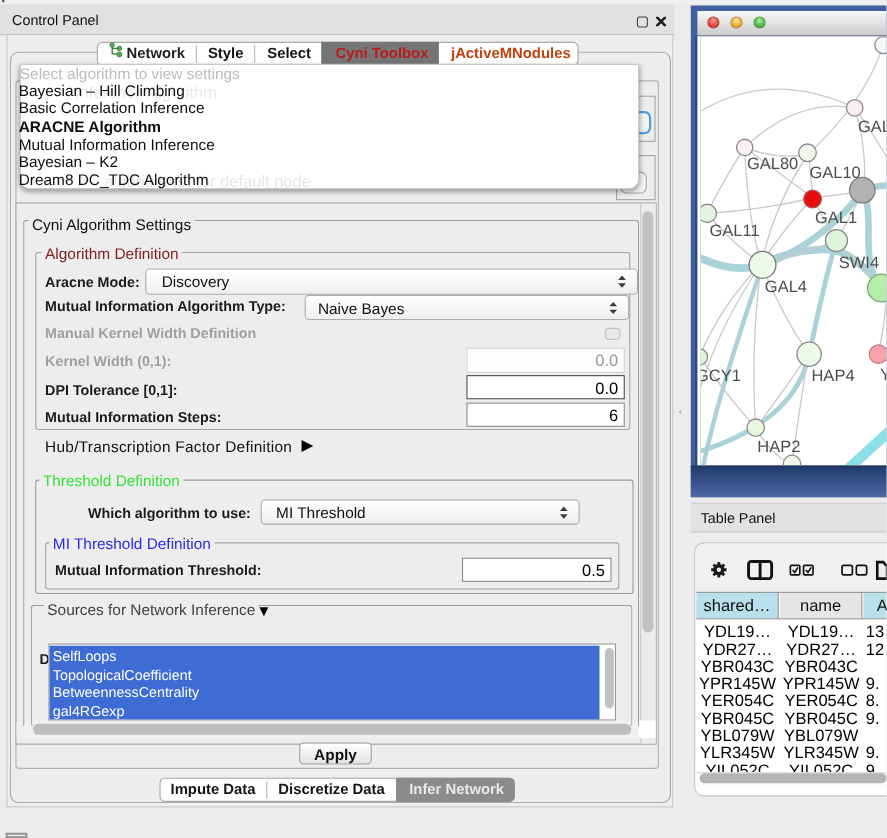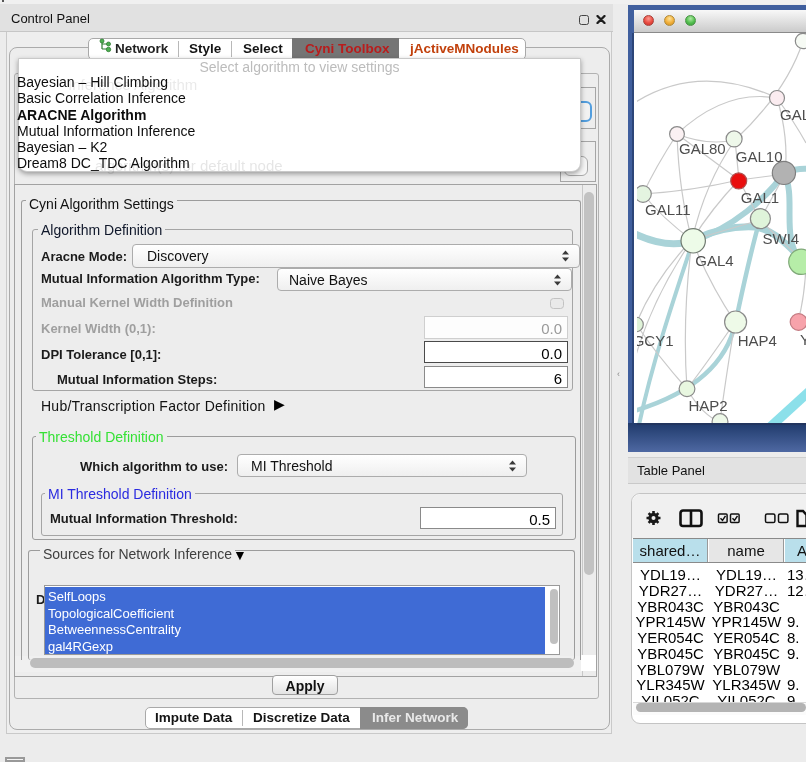--- a/index.html
+++ b/index.html
@@ -50,21 +50,21 @@
  <circle cx="9.5" cy="6" r="2" fill="#4caf50" stroke="#2e7d32" stroke-width="0.8"></circle>
  <circle cx="9.5" cy="11.5" r="2.2" fill="#4caf50" stroke="#2e7d32" stroke-width="0.8"></circle>
 </svg>
 <div class="abs" style="left:115px;top:41px;font-size:13.5px;font-weight:600;color:#222;">Network</div>
 <div class="abs" style="left:189px;top:41px;font-size:13.5px;font-weight:600;color:#141414;">Style</div>
 <div class="abs" style="left:243px;top:41px;font-size:13.5px;font-weight:600;color:#141414;">Select</div>
 <div class="abs" style="left:305px;top:41px;font-size:13.5px;font-weight:600;color:#b91c1c;">Cyni Toolbox</div>
 <div class="abs" style="left:410px;top:41px;font-size:13.5px;font-weight:600;color:#c2410c;">jActiveMNodules</div>
 
 <div class="abs" style="left:18px;top:58px;width:563px;height:114px;background:#ffffff;border:1px solid #c9c9c9;border-radius:0 0 9px 9px;box-shadow:0 2px 5px rgba(0,0,0,0.35);"></div>
-<div class="abs" style="left:18px;top:59px;width:563px;height:14px;font-size:14px;color:#bcbcbc;text-align:center;">Select algorithm to view settings</div>
+<div class="abs" style="left:18px;top:59px;width:563px;height:14px;font-size:14px;color:#bcbcbc;">Select algorithm to view settings</div>
 <div class="abs" style="left:17px;top:74px;font-size:14px;color:#0d0d0d;line-height:16.3px;white-space:nowrap;">
 Bayesian – Hill Climbing<br>
 Basic Correlation Inference<br>
 <b>ARACNE Algorithm</b><br>
 Mutual Information Inference<br>
 Bayesian – K2<br>
 Dream8 DC_TDC Algorithm
 </div>
 
 <div class="abs" style="left:40px;top:76px;font-size:15px;color:rgba(40,40,40,0.10);font-weight:normal;margin-left:28px;">Inference Algorithm</div>
@@ -76,21 +76,21 @@
 <div class="abs" style="left:584px;top:192px;width:10px;height:383px;background:#c2c2c2;border-radius:6px;"></div>
 
 <div class="abs" style="left:15px;top:656px;width:567px;height:16px;background:#f0f0f0;"></div>
 <div class="abs" style="left:30px;top:658px;width:544px;height:10px;background:#bdbdbd;border-radius:5px;"></div>
 <div class="abs" style="left:581px;top:655px;width:15px;height:16px;background:#ffffff;"></div>
 
 <div class="gbox" style="left:21px;top:200px;width:560px;height:460px;border-bottom:none;border-radius:3px 3px 0 0;"></div>
 <div class="gtitle" style="left:26px;top:196px;color:#111;font-size:14px;">Cyni Algorithm Settings</div>
 
 <div class="gbox" style="left:32px;top:229px;width:541px;height:162px;border-color:#a5a5a5;"></div>
-<div class="gtitle" style="left:38px;top:222px;color:#0f172a;font-size:14px;text-align:center;">Algorithm Definition</div>
+<div class="gtitle" style="left:38px;top:222px;color:#7f1d1d;font-size:14px;text-align:center;">Algorithm Definition</div>
 
 <div class="lbl abs" style="left:41px;top:249px;">Aracne Mode:</div>
 <div class="combo" style="left:132px;top:244px;width:448px;height:24px;">
     <span class="ct" style="left:14px;">Discovery</span>
     <svg class="sp" width="9" height="12" viewBox="0 0 9 12">
       <path d="M4.5 0.5 L8 4.5 L1 4.5 Z M4.5 11.5 L8 7.5 L1 7.5 Z" fill="#3a3a3a"></path>
     </svg>
   </div>
 <div class="lbl abs" style="left:41px;top:271px;">Mutual Information Algorithm Type:</div>
 <div class="combo" style="left:277px;top:268px;width:295px;height:23px;">
@@ -98,21 +98,21 @@
     <svg class="sp" width="9" height="12" viewBox="0 0 9 12">
       <path d="M4.5 0.5 L8 4.5 L1 4.5 Z M4.5 11.5 L8 7.5 L1 7.5 Z" fill="#3a3a3a"></path>
     </svg>
   </div>
 <div class="lbl abs dis" style="left:41px;top:295px;">Manual Kernel Width Definition</div>
 <div class="abs" style="left:550px;top:298px;width:14px;height:11px;background:#e9e9e9;border:1px solid #c2c2c2;border-radius:3.5px;"></div>
 <div class="lbl abs dis" style="left:41px;top:321px;">Kernel Width (0,1):</div>
 <div class="field" style="left:424px;top:316px;width:144px;height:23px;border:1px solid #cfcfcf;color:#9a9a9a;background:#fdfdfd;padding-top:3px;">0.0</div>
 <div class="lbl abs" style="left:41px;top:347px;">DPI Tolerance [0,1]:</div>
 <div class="field" style="left:424px;top:341px;width:144px;height:22px;border:1.5px solid #4a4a4a;padding-top:2.5px;">0.0</div>
-<div class="lbl abs" style="left:41px;top:372px;margin-left:16px;">Mutual Information Steps:</div>
+<div class="lbl abs" style="left:41px;top:372px;">Mutual Information Steps:</div>
 <div class="field" style="left:424px;top:366px;width:144px;height:22px;border:1px solid #8a8a8a;padding-top:3px;">6</div>
 
 <div class="abs" style="left:41px;top:398px;font-size:14px;letter-spacing:0.25px;color:#111;">Hub/Transcription Factor Definition</div>
 <div class="abs" style="left:274px;top:396px;font-size:14px;color:#000;">▶</div>
 
 <div class="gbox" style="left:32px;top:436px;width:544px;height:104px;"></div>
 <div class="gtitle" style="left:36px;top:429px;color:#35e135;font-size:14px;">Threshold Definition</div>
 <div class="lbl abs" style="left:80px;top:459px;">Which algorithm to use:</div>
 <div class="combo" style="left:237px;top:454px;width:290px;height:23px;">
     <span class="ct" style="left:13px;">MI Threshold</span>

